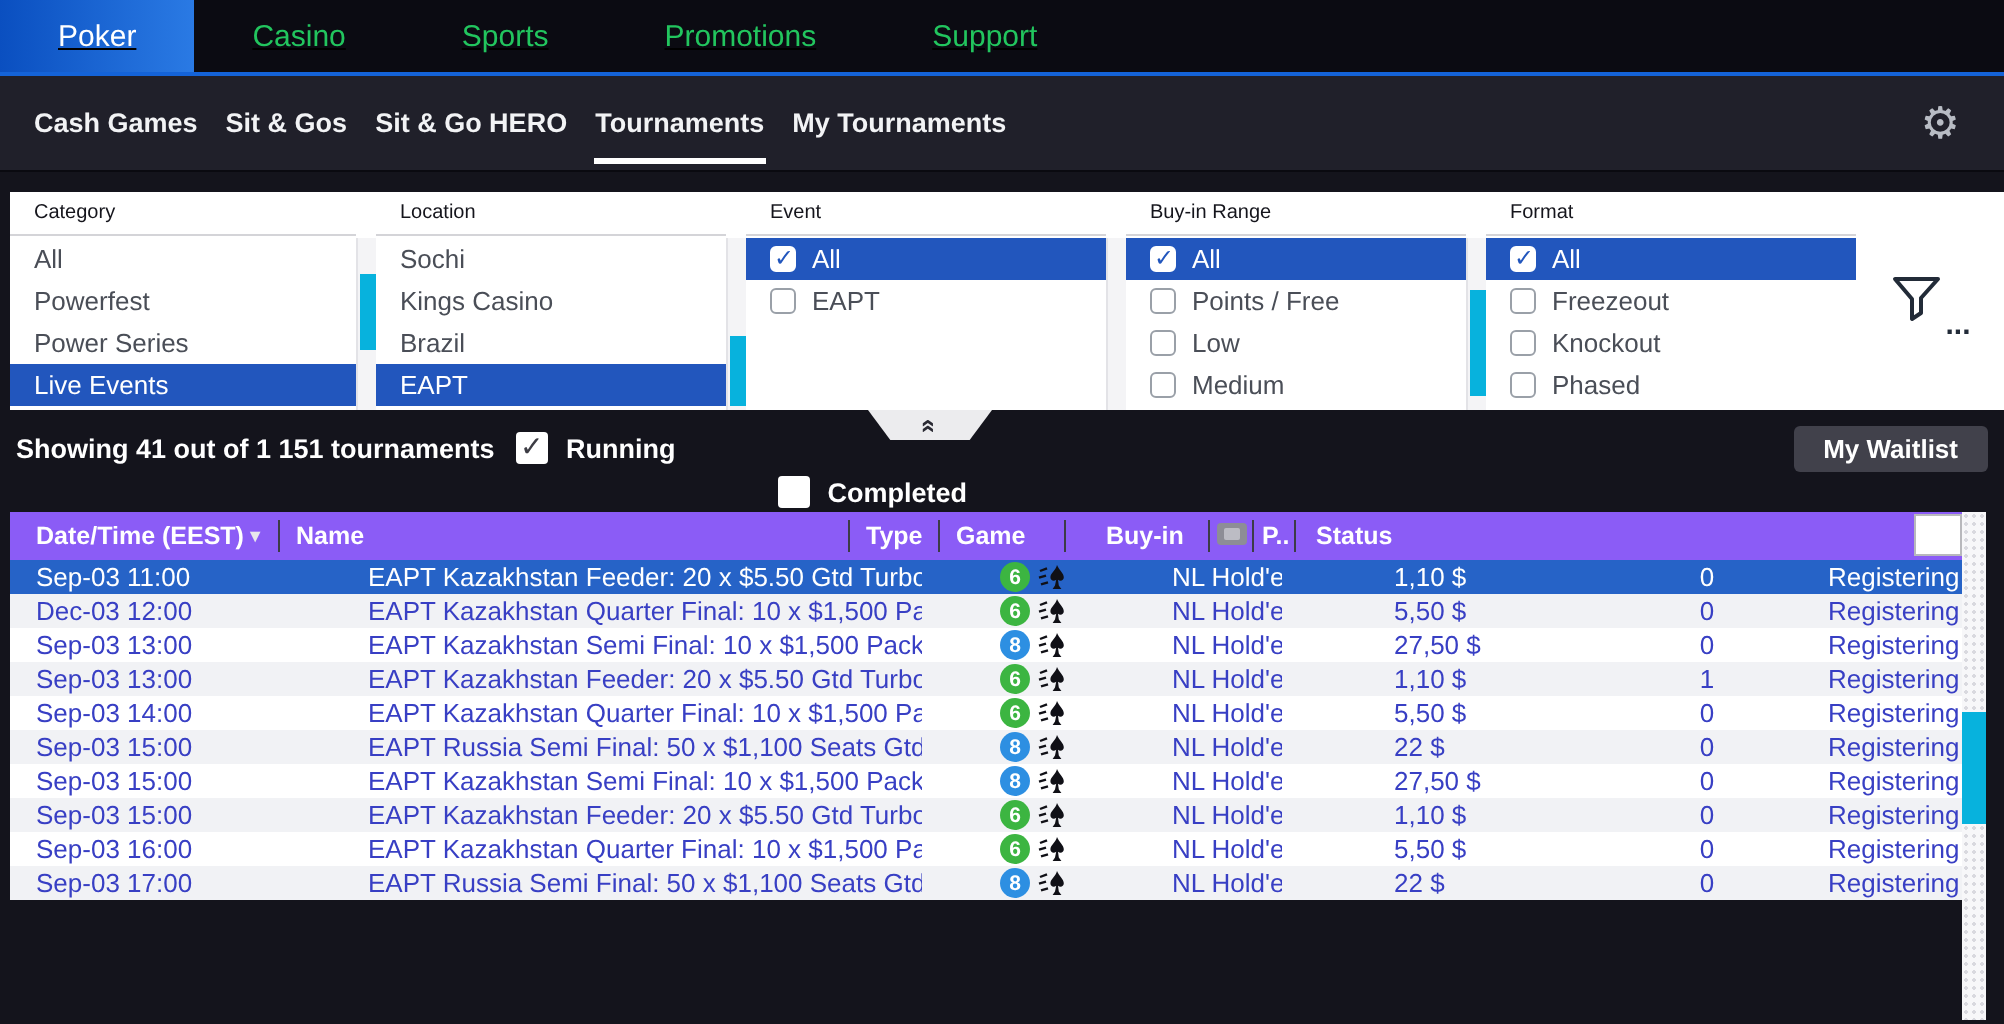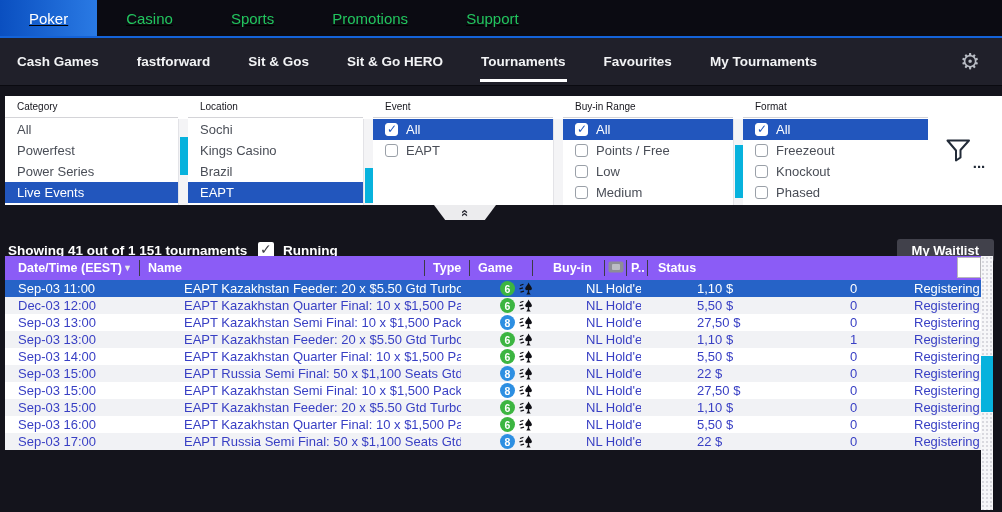--- a/index.html
+++ b/index.html
@@ -13,21 +13,21 @@
 
   
   .topnav { height:38px; background:#0b0b12; display:flex; align-items:stretch;
             border-bottom:2px solid #1463d8;text-decoration:underline; }
   .topnav .tab { padding:0 29px; display:flex; align-items:center;
                  color:#22c55e; font-size:15px; }
   .topnav .tab.active { background:linear-gradient(90deg,#0a4fc0,#2a7ae4); color:#fff; }
 
   
   .subnav { height:48px; background:#20202a; display:flex; align-items:center;
-            padding:0 16px; gap:36px; border-bottom:1px solid #0a0a10; }
+            padding:0 16px; gap:12px; border-bottom:1px solid #0a0a10; }
   .subnav .stab { color:#f2f3f5; font-size:13.5px; font-weight:bold;
                   position:relative; padding:16px 1px; white-space:nowrap; }
   .subnav .stab.active::after { content:""; position:absolute; left:0; right:0;
                   bottom:3px; height:3px; background:#fff; }
   .gear { margin-left:auto; color:#b8bcc4; font-size:22px; line-height:1; padding-right:6px; }
 
   
   .filters { position:absolute; top:96px; left:5px; height:109px; display:flex; }
   .fcol { background:#fff; position:relative; overflow:hidden; }
   .fhead { height:22px; display:flex; align-items:center; padding-left:12px;
@@ -52,21 +52,21 @@
   .funnel-dots { font-size:15px; font-weight:bold; color:#222b38; line-height:8px; }
 
   
   .collapse-tab { position:absolute; top:205px; left:434px; width:62px; height:15px;
             background:#ececee; clip-path:polygon(0 0,100% 0,82% 100%,18% 100%);
             display:flex; align-items:center; justify-content:center; }
   .collapse-tab .chev { transform:rotate(90deg); font-size:13px; font-weight:bold;
             color:#2a2a33; letter-spacing:-1px; line-height:1; }
 
   
-  .toolbar { position:absolute; top:232px; left:0; width:1002px; height:36px;
+  .toolbar { position:absolute; top:206px; left:0; width:1002px; height:36px;
              display:flex; align-items:center; color:#fff; }
   .showing { margin-left:8px; font-size:13.5px; font-weight:bold; width:250px; }
   .chkwrap { display:flex; align-items:center; gap:9px; font-weight:bold; font-size:13.5px; }
   .chkwrap.completed { margin-left:51px;margin-top:44px; }
   .bigcb { width:16px; height:16px; background:#fff; border-radius:2px;
            position:relative; flex:none; }
   .bigcb.checked::after { content:"\2713"; position:absolute; left:2px; top:-1px;
            color:#3c3c44; font-size:14px; font-weight:bold; }
   .waitlist-btn { margin-left:auto; margin-right:8px; height:23px; background:#41414b;
            border-radius:3px; padding:0 15px; display:flex; align-items:center;
@@ -121,25 +121,23 @@
     <div class="tab active">Poker</div>
     <div class="tab">Casino</div>
     <div class="tab">Sports</div>
     <div class="tab">Promotions</div>
     <div class="tab">Support</div>
   </nav>
 
 <nav class="subnav" id="subnav">
 
 <div class="stab">Cash Games</div>
-    <div class="stab">fastforward</div>
     <div class="stab">Sit &amp; Gos</div>
     <div class="stab">Sit &amp; Go HERO</div>
     <div class="stab active">Tournaments</div>
-    <div class="stab">Favourites</div>
     <div class="stab">My Tournaments</div>
     <span class="gear">⚙</span>
   </nav>
 
 <div class="filters" id="filters">
     <div class="fcol" style="width: 183px;">
       <div class="fhead">Category</div>
       <div class="flist">
         <div class="fitem">
           <span>All</span>

